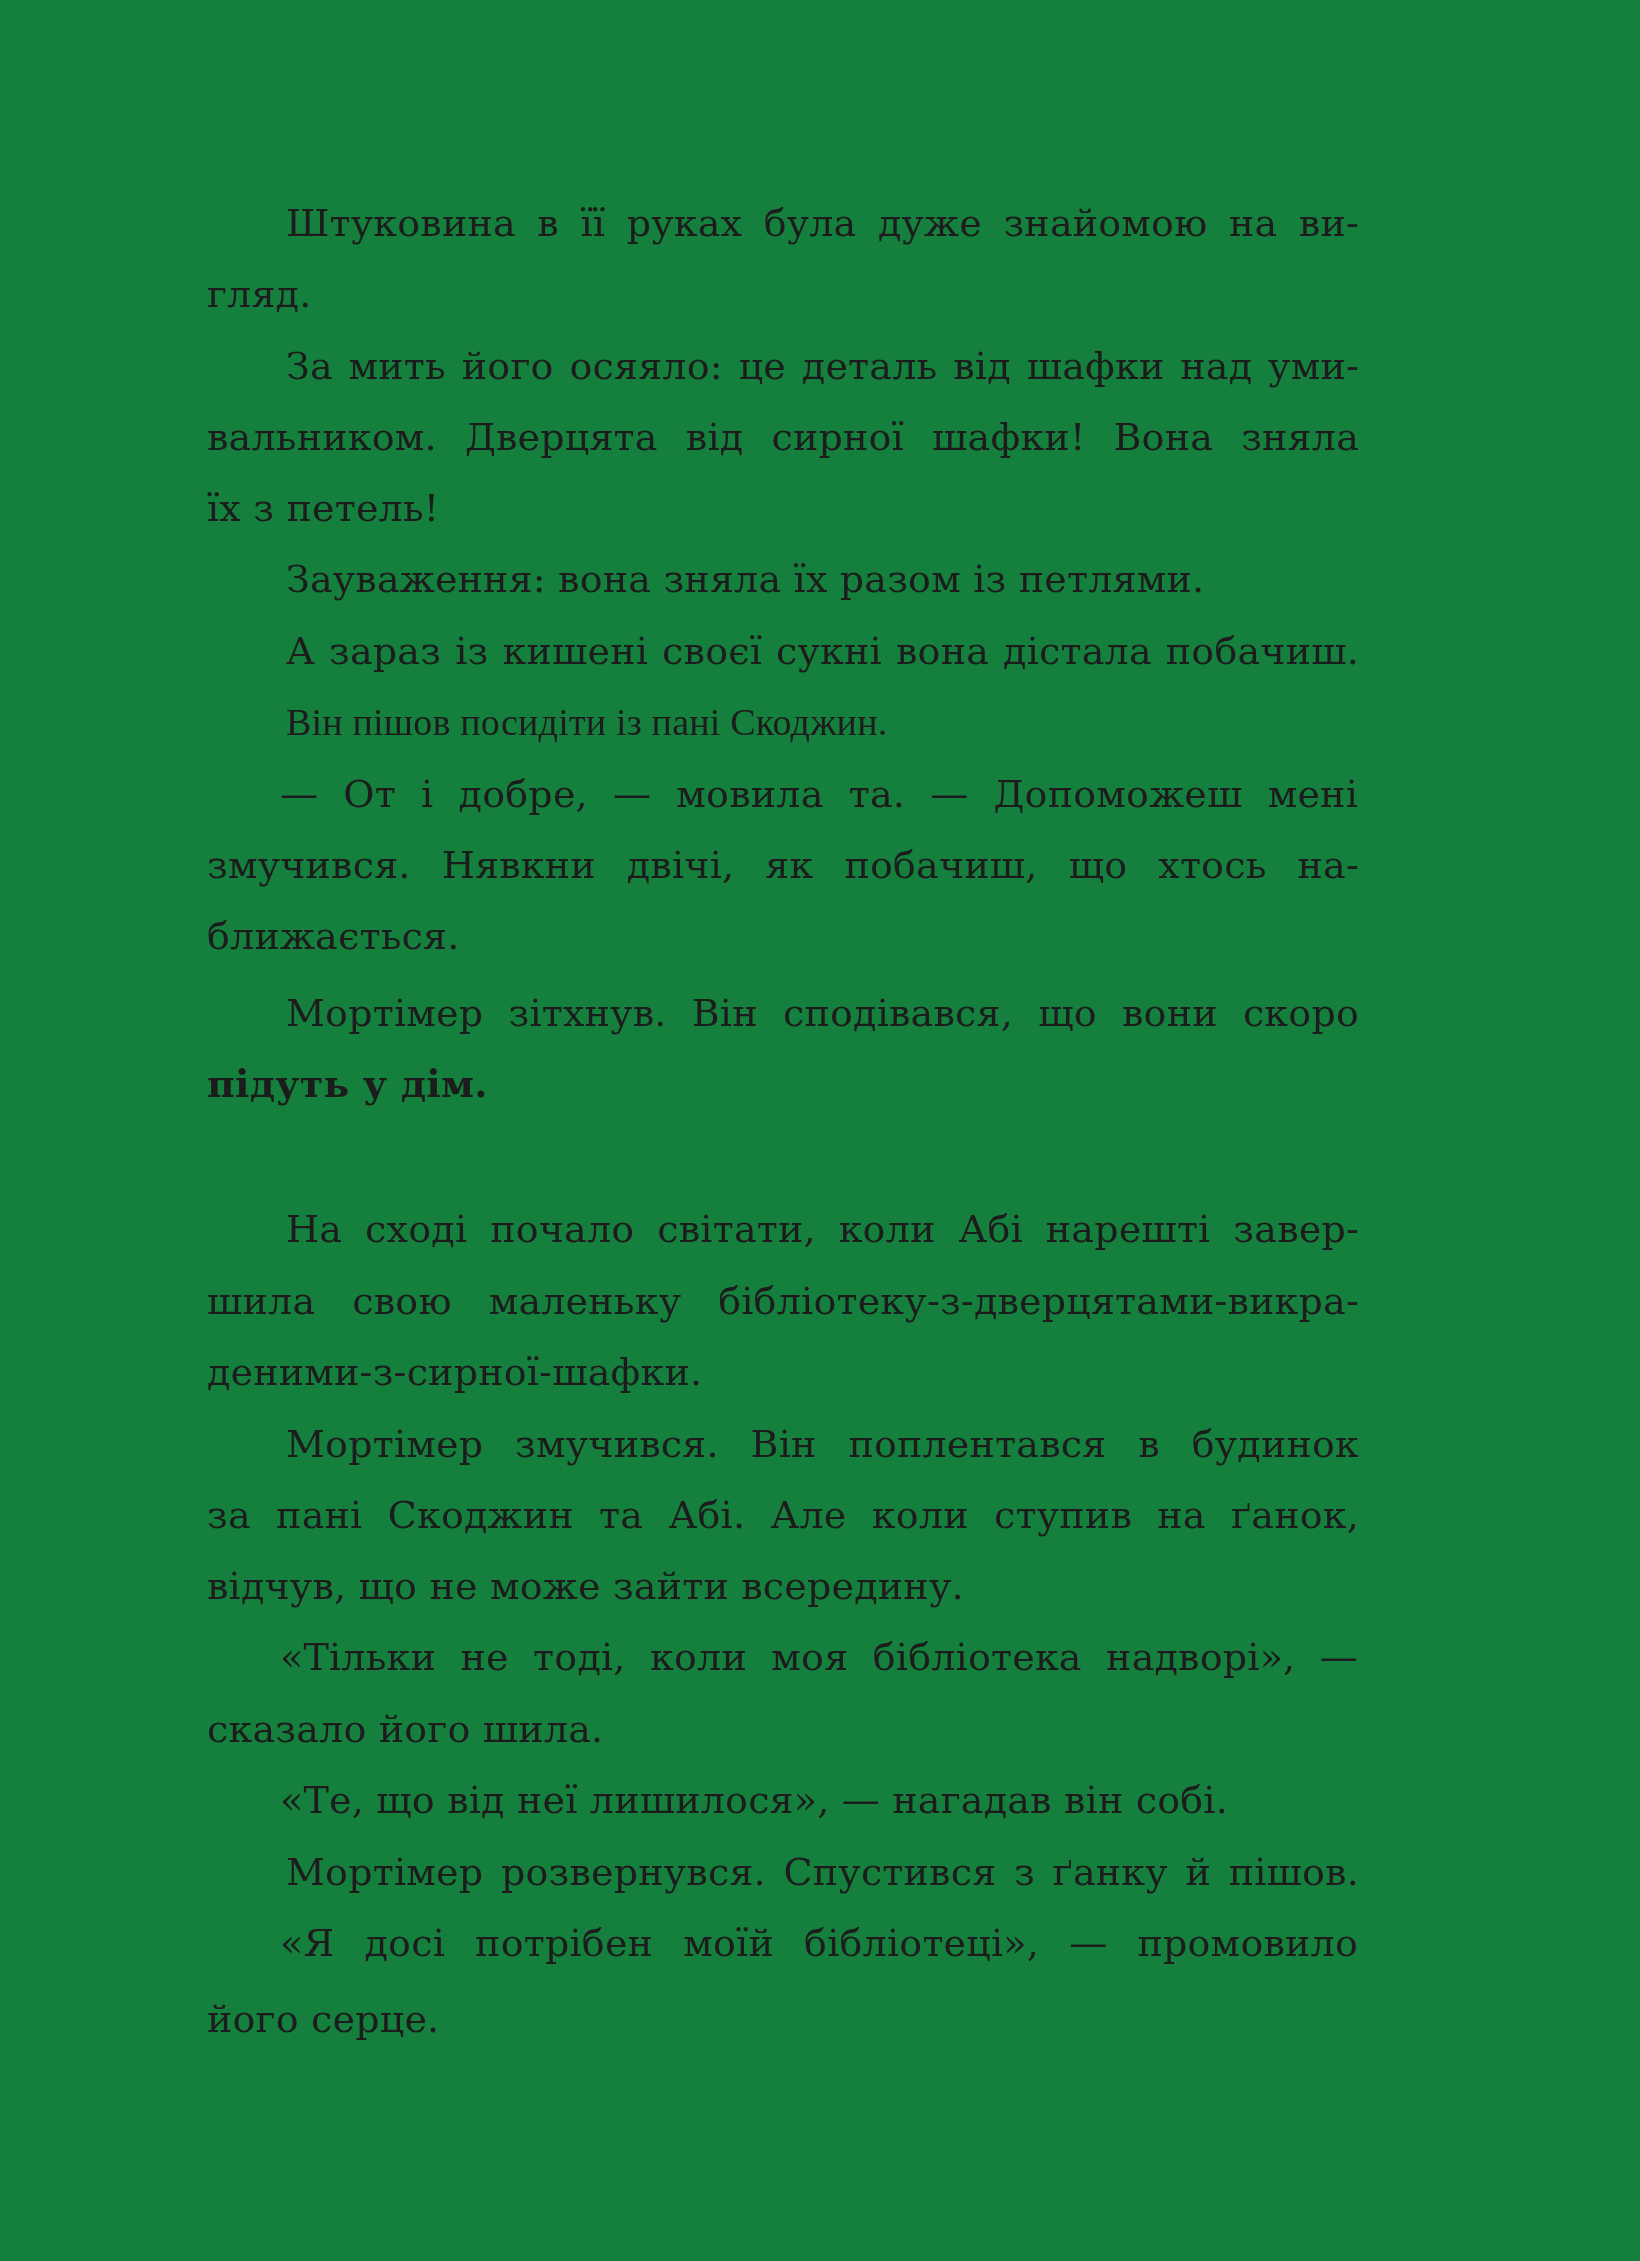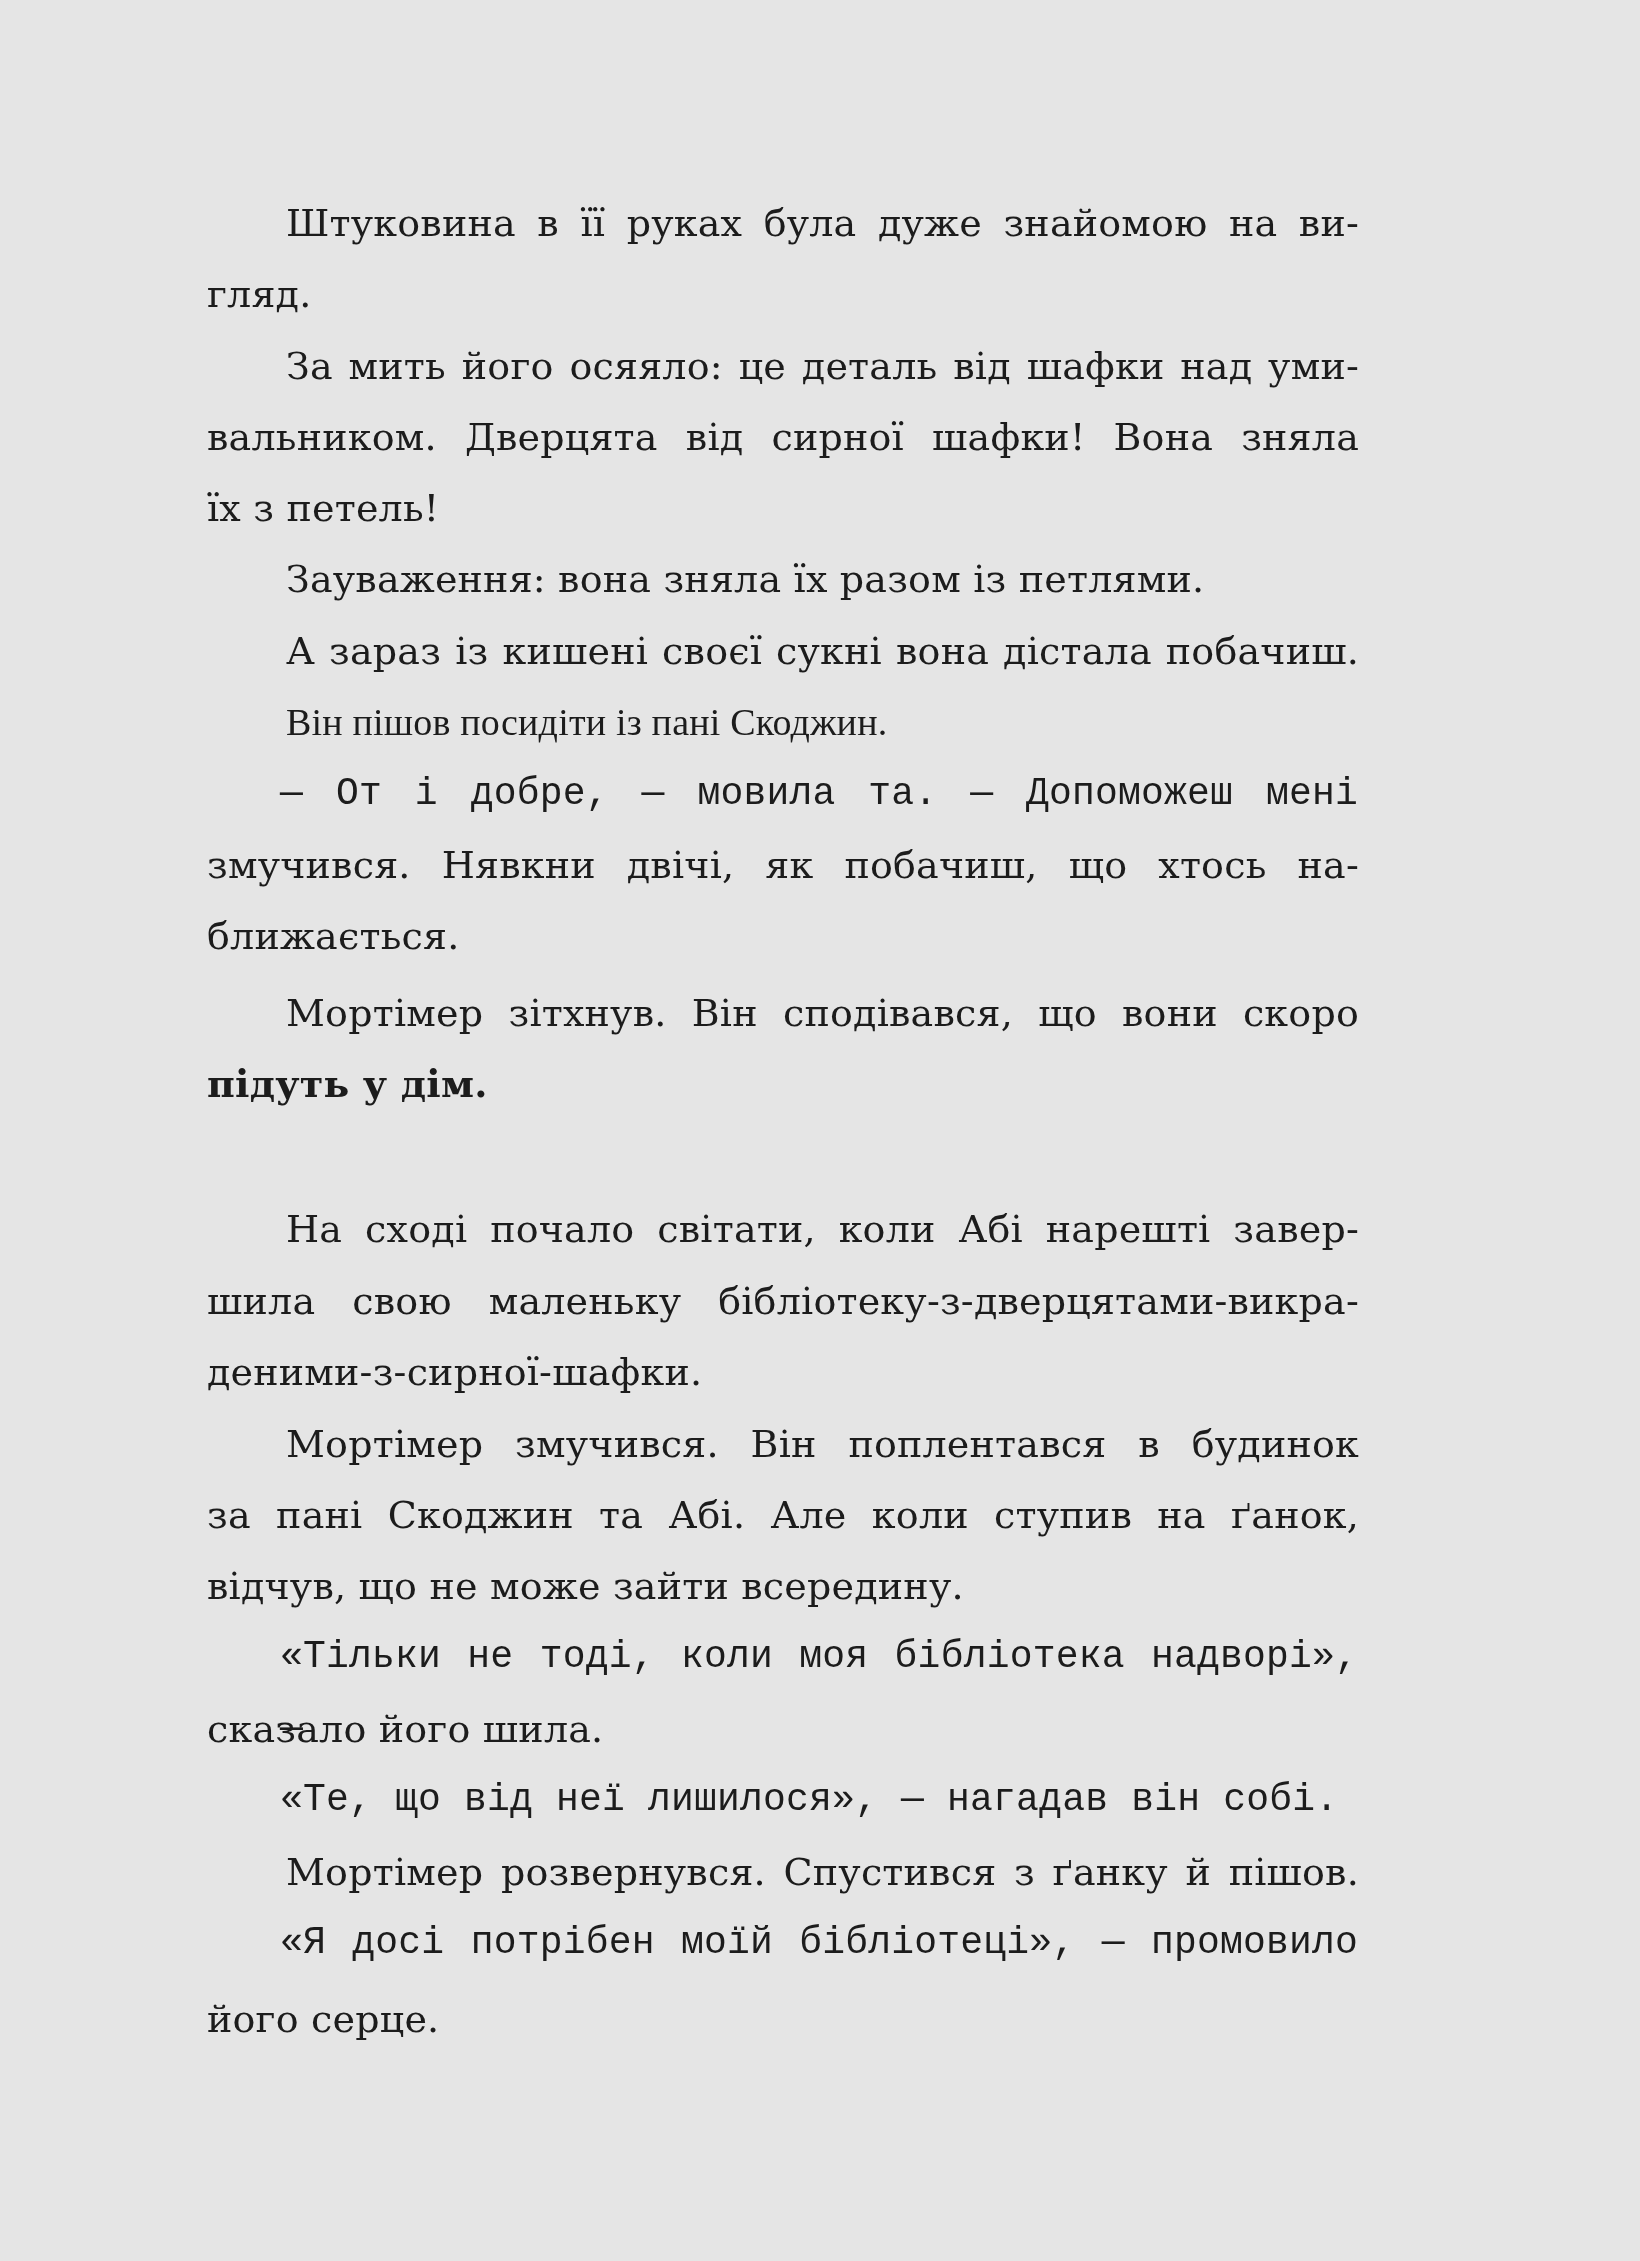--- a/index.html
+++ b/index.html
@@ -12,21 +12,21 @@
       height: 2261px;
       position: relative;
       overflow: hidden;
     }
     .page {
       position: absolute;
       left: 0;
       top: 0;
       width: 1640px;
       height: 2261px;
-      background: #e5e5e5;
+      background: #15803d;
     }
     .text-column {
       position: absolute;
       left: 207px;
       top: 0;
       width: 1152px;
     }
     .line {
       position: absolute;
       left: 0;
@@ -44,21 +44,20 @@
       text-align-last: justify;
       white-space: normal;
     }
     .line.indent {
       padding-left: 79px;
       width: 1073px;
     }
     .line.hang {
       padding-left: 73px;
       width: 1078px;
-      font-family: Liberation Mono, monospace;
     }
   </style>
 </head>
 <body>
 
 <div class="page">
   <div class="text-column" id="text-column">
       <div class="line indent justify" style="top: 187px;">Штуковина в її руках була дуже знайомою на ви-</div>
       <div class="line" style="top: 258px;">гляд.</div>
       <div class="line indent justify" style="top: 330px;">За мить його осяяло: це деталь від шафки над уми-</div>

